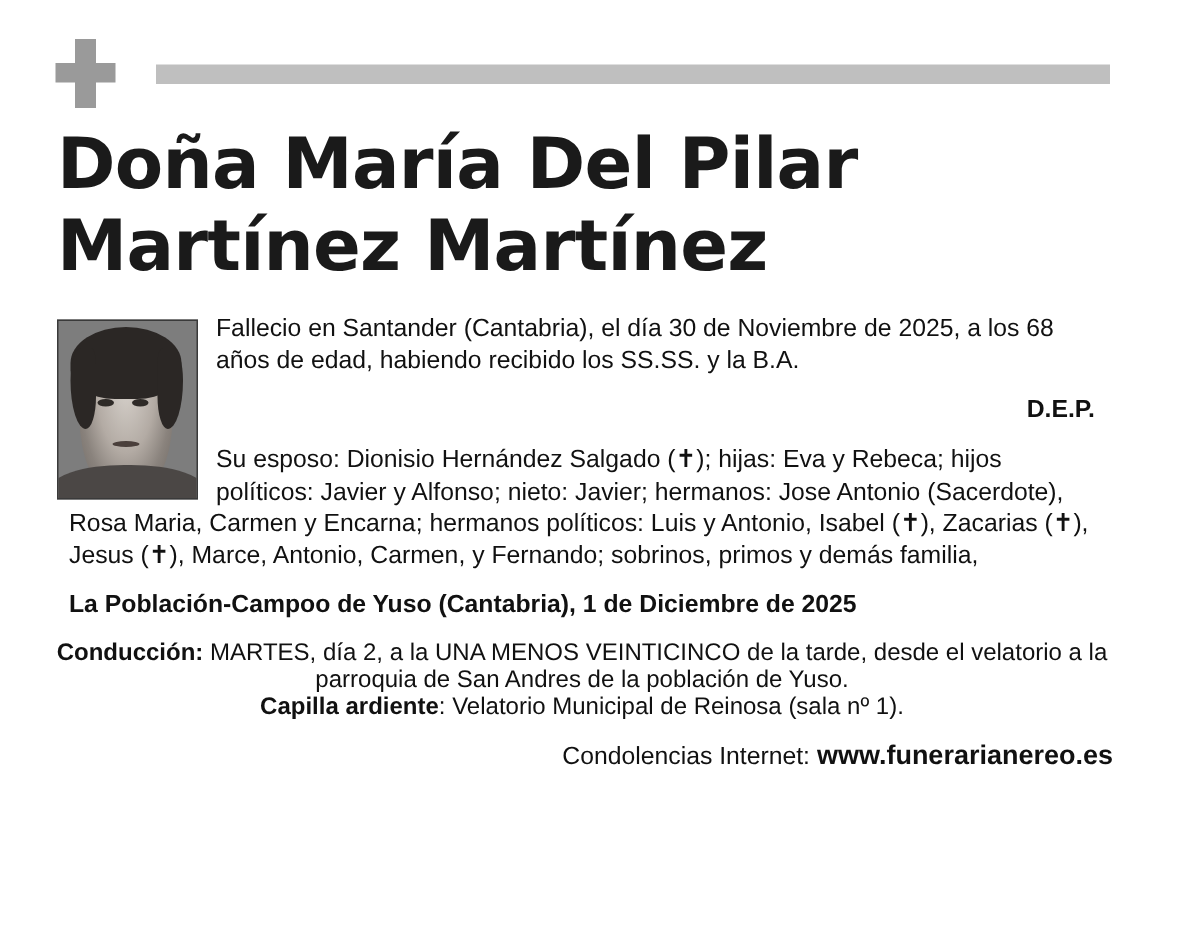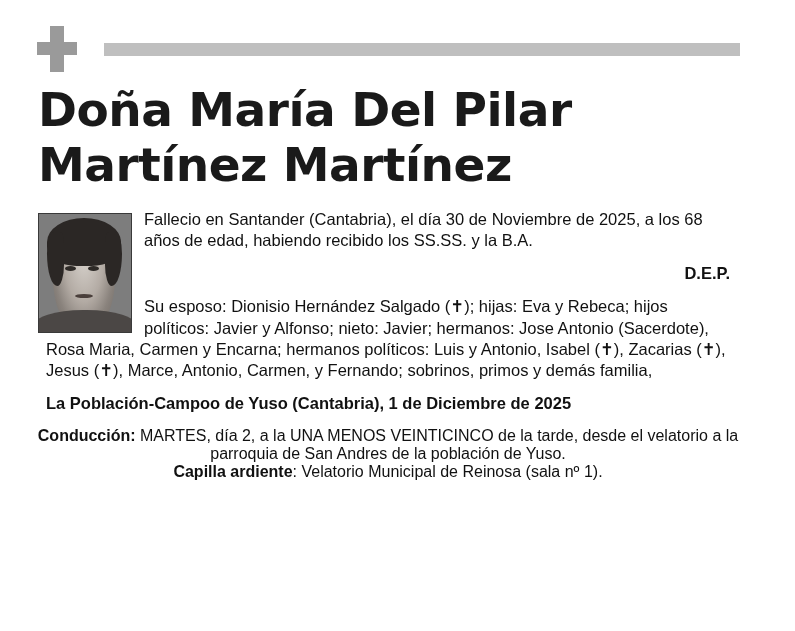--- a/index.html
+++ b/index.html
@@ -234,14 +234,17 @@
 
   <div class="lower">
     <p>
       <span class="b">Conducción:</span><span> MARTES, día 2, a la UNA MENOS VEINTICINCO de la tarde, desde el velatorio a la parroquia de San Andres de la población de Yuso.</span>
     </p>
     <p>
       <span class="b">Capilla ardiente</span><span>: Velatorio Municipal de Reinosa (sala nº 1).</span>
     </p>
   </div>
 
+  <div class="footer-line">
+    <span>Condolencias Internet: </span><span class="site">www.funerarianereo.es</span>
+  </div>
 
 </div>
 
 </body></html>

